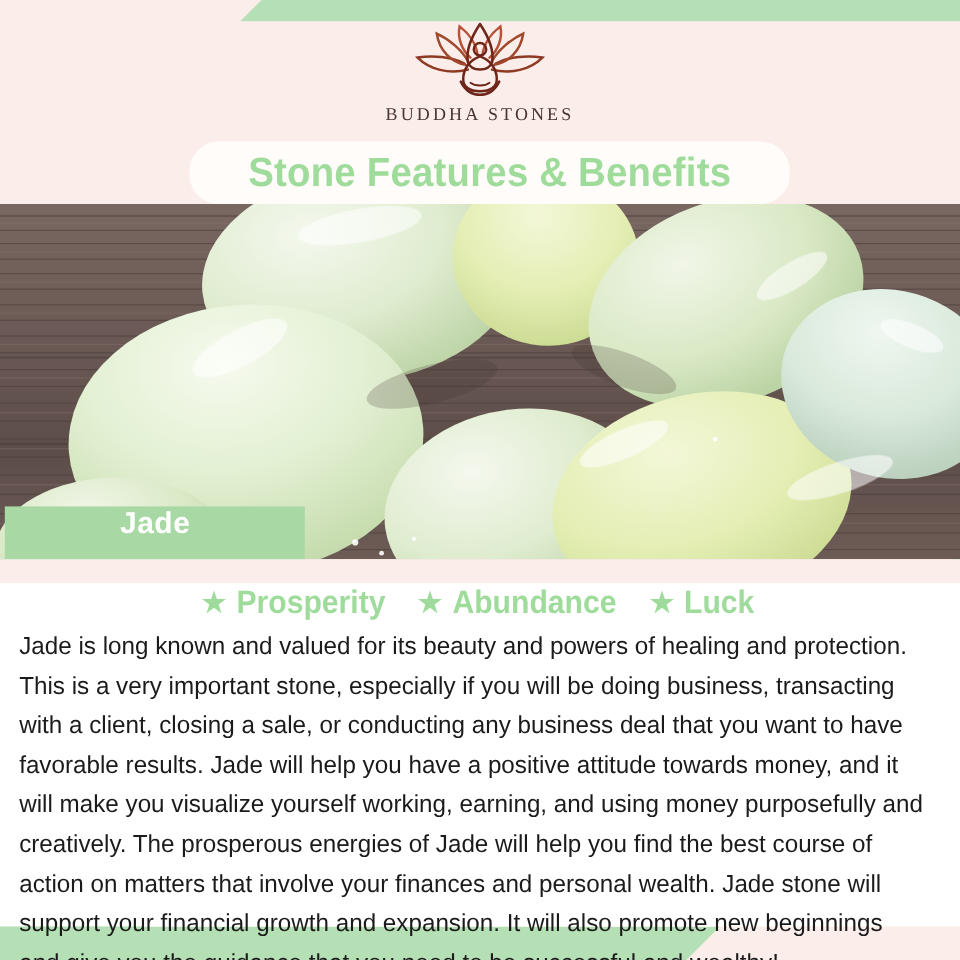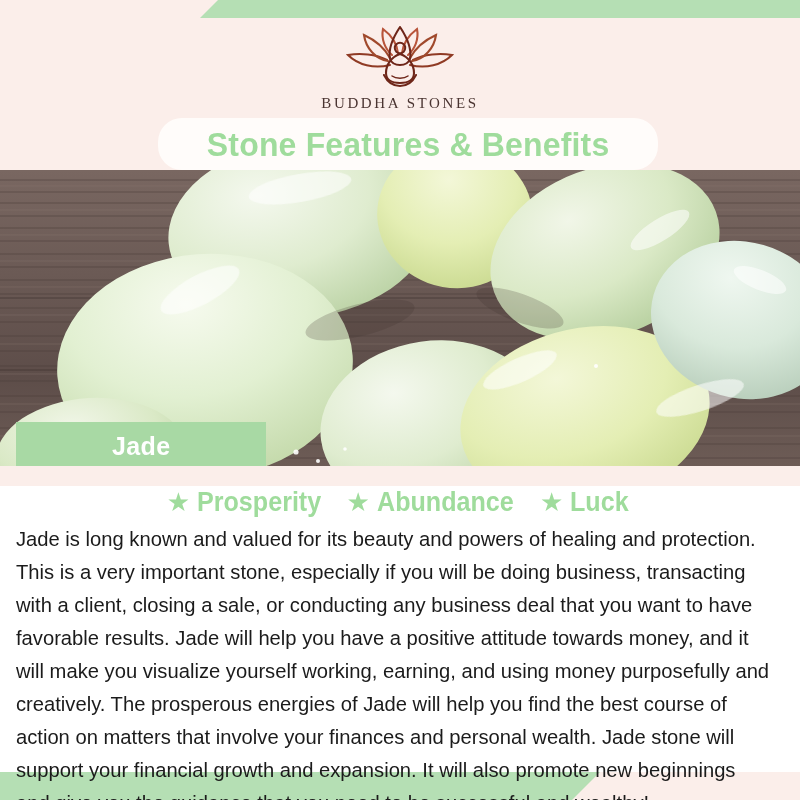--- a/index.html
+++ b/index.html
@@ -43,21 +43,21 @@
   }
   
   #deco-bottom{
     left:0; top:772px; width:600px; height:28px;
     clip-path: polygon(0 0, 100% 0, calc(100% - 28px) 100%, 0 100%);
   }
 
   
   #logo-block{
     position:absolute; left:0; top:18px; width:800px; height:100px;
-    display:flex; flex-direction:column; align-items:center; justify-content:center;
+    display:flex; flex-direction:column; align-items:center; justify-content:flex-start;
   }
   #logo-mark{ width:116px; height:66px; display:block; }
   #logo-wordmark{
     margin-top:4px;
     font-family:"Liberation Serif", serif;
     font-size:15px; letter-spacing:2.6px; font-weight:400;
     color:#4a3431;
   }
 
   
@@ -76,23 +76,23 @@
 
   
   #photo{
     position:absolute; left:0; top:170px; width:800px; height:296px;
     overflow:hidden; background:#6c5d57;
   }
   #photo svg{ display:block; width:800px; height:296px; }
 
   
   #jade-tab{
-    position:absolute; left:16px; top:422px; width:250px; height:48px;
+    position:absolute; left:4px; top:422px; width:250px; height:48px;
     background:#a8d9a4;
-    display:flex; align-items:center;
+    display:flex; 
   }
   #jade-label{
     margin-left:96px;
     font-weight:bold; font-size:25px; color:#ffffff; letter-spacing:.4px;
   }
 
   
   #pink-strip{
     position:absolute; left:0; top:466px; width:800px; height:20px;
     background:#fbeeea;

